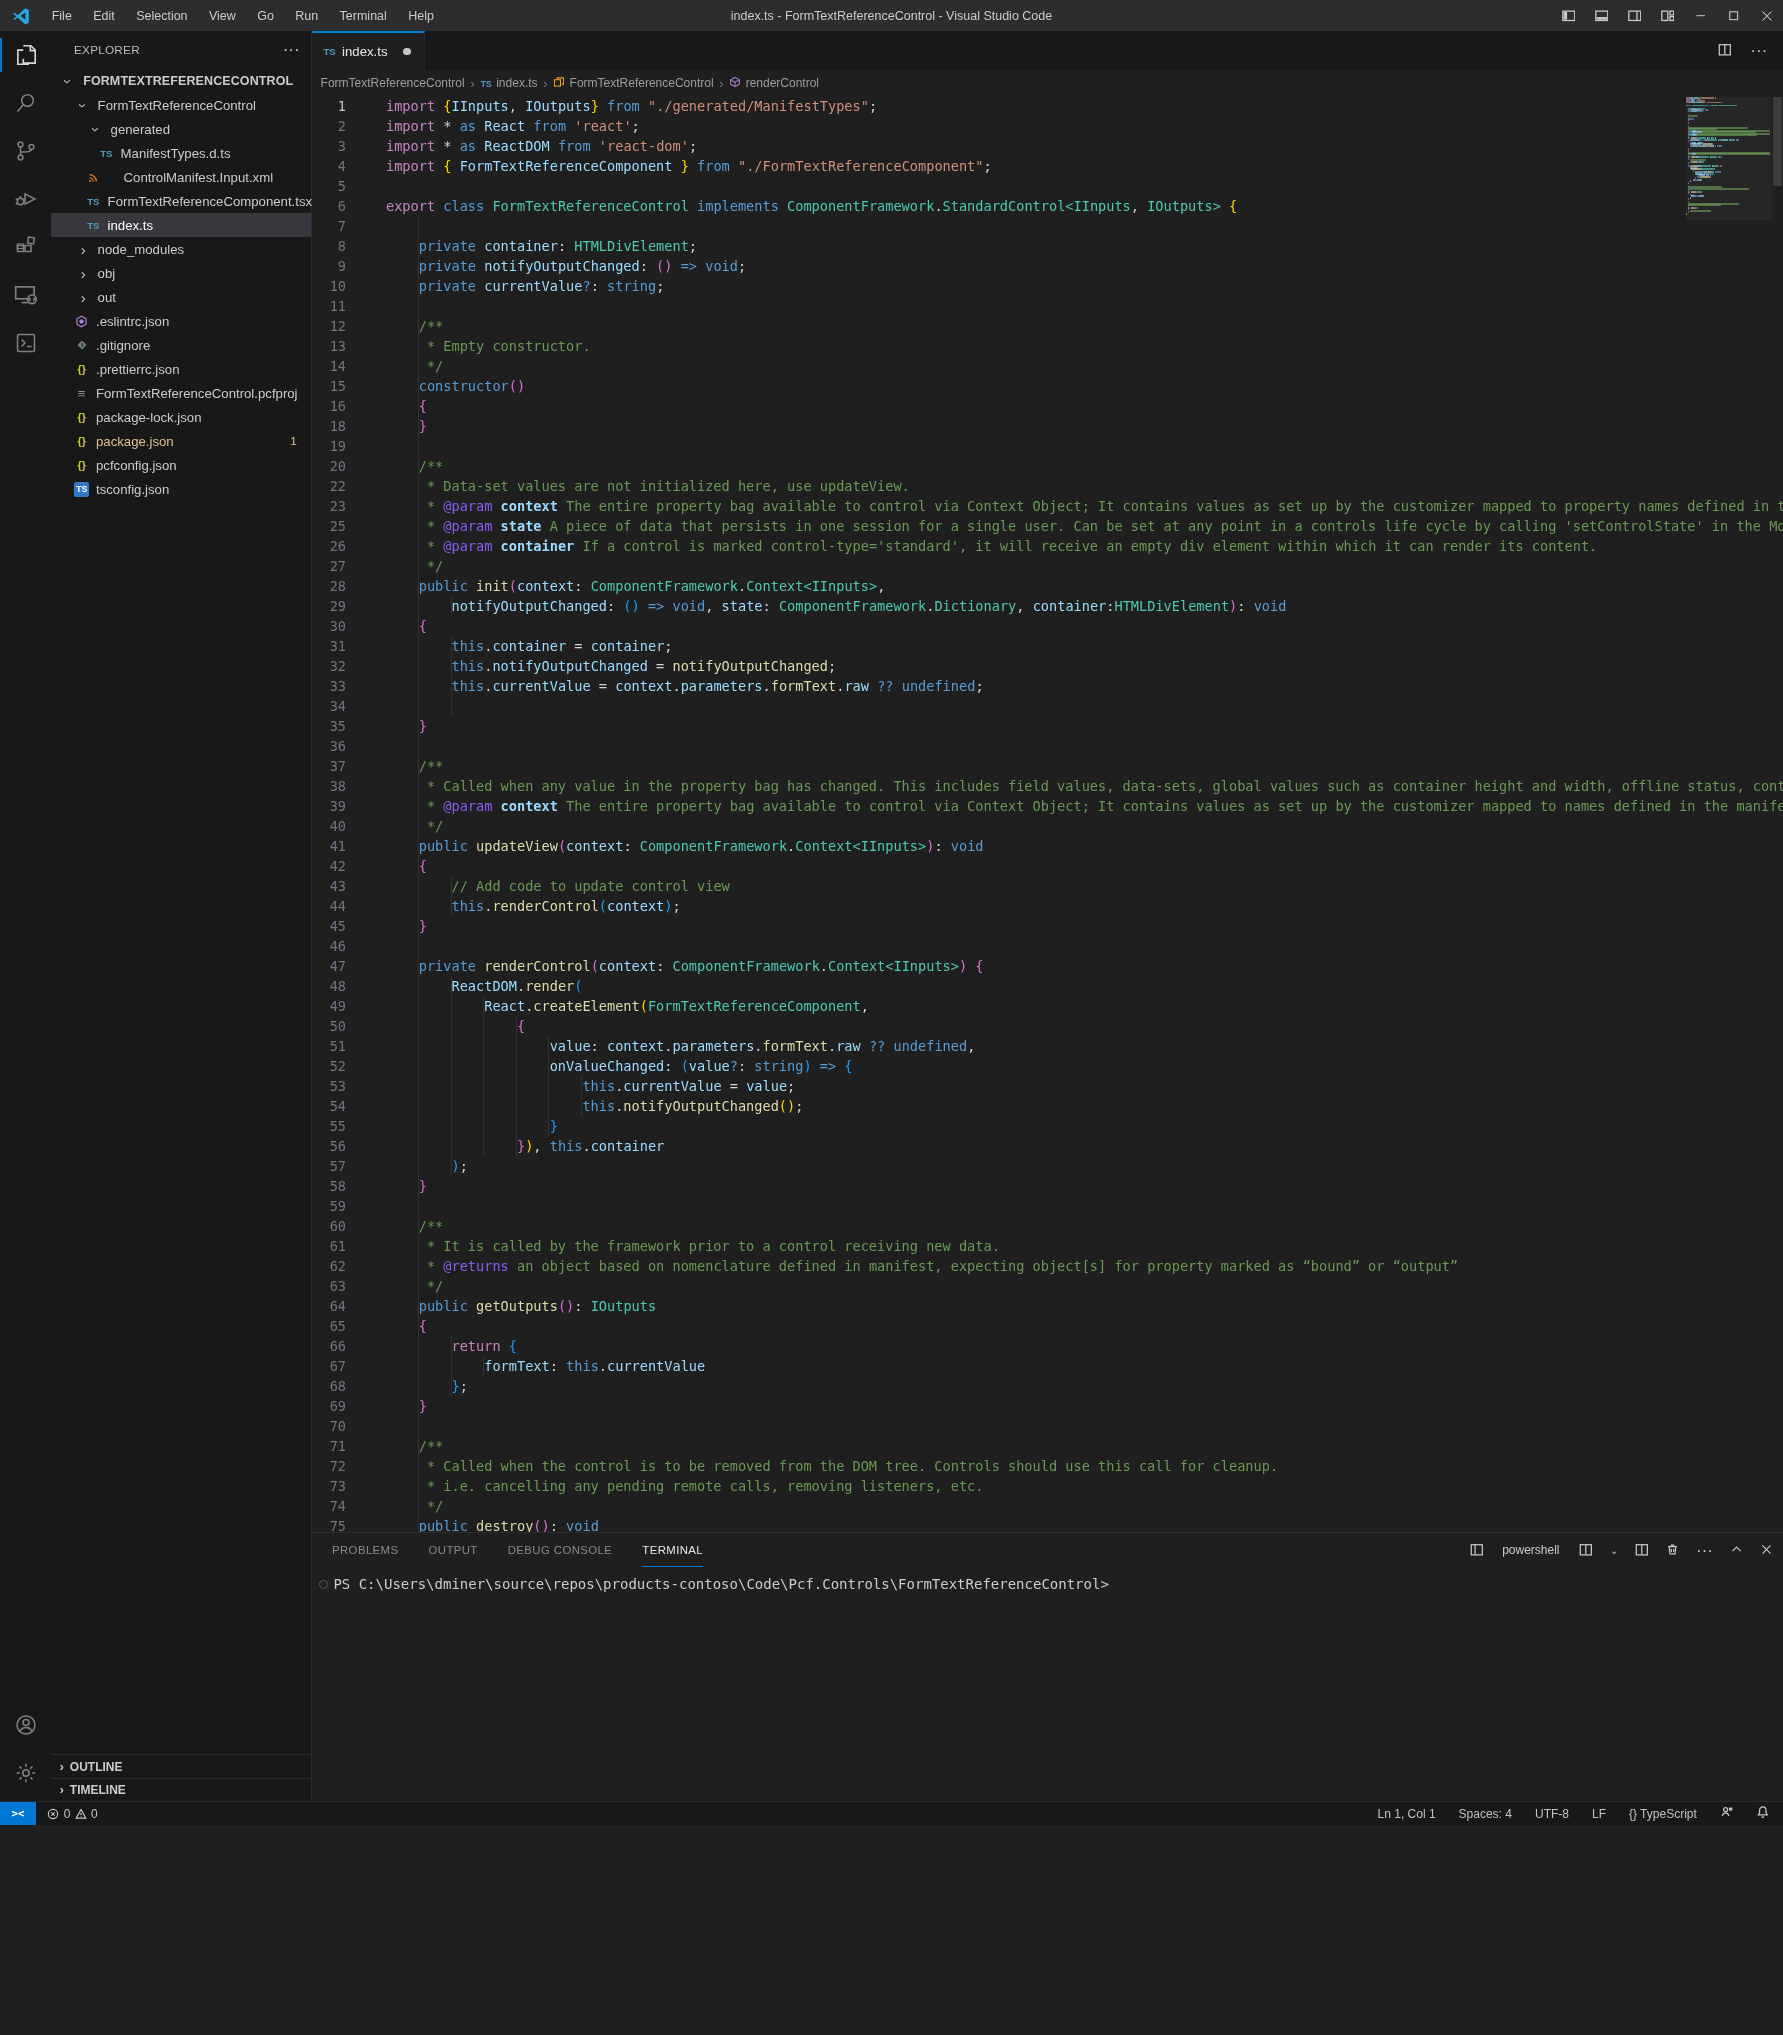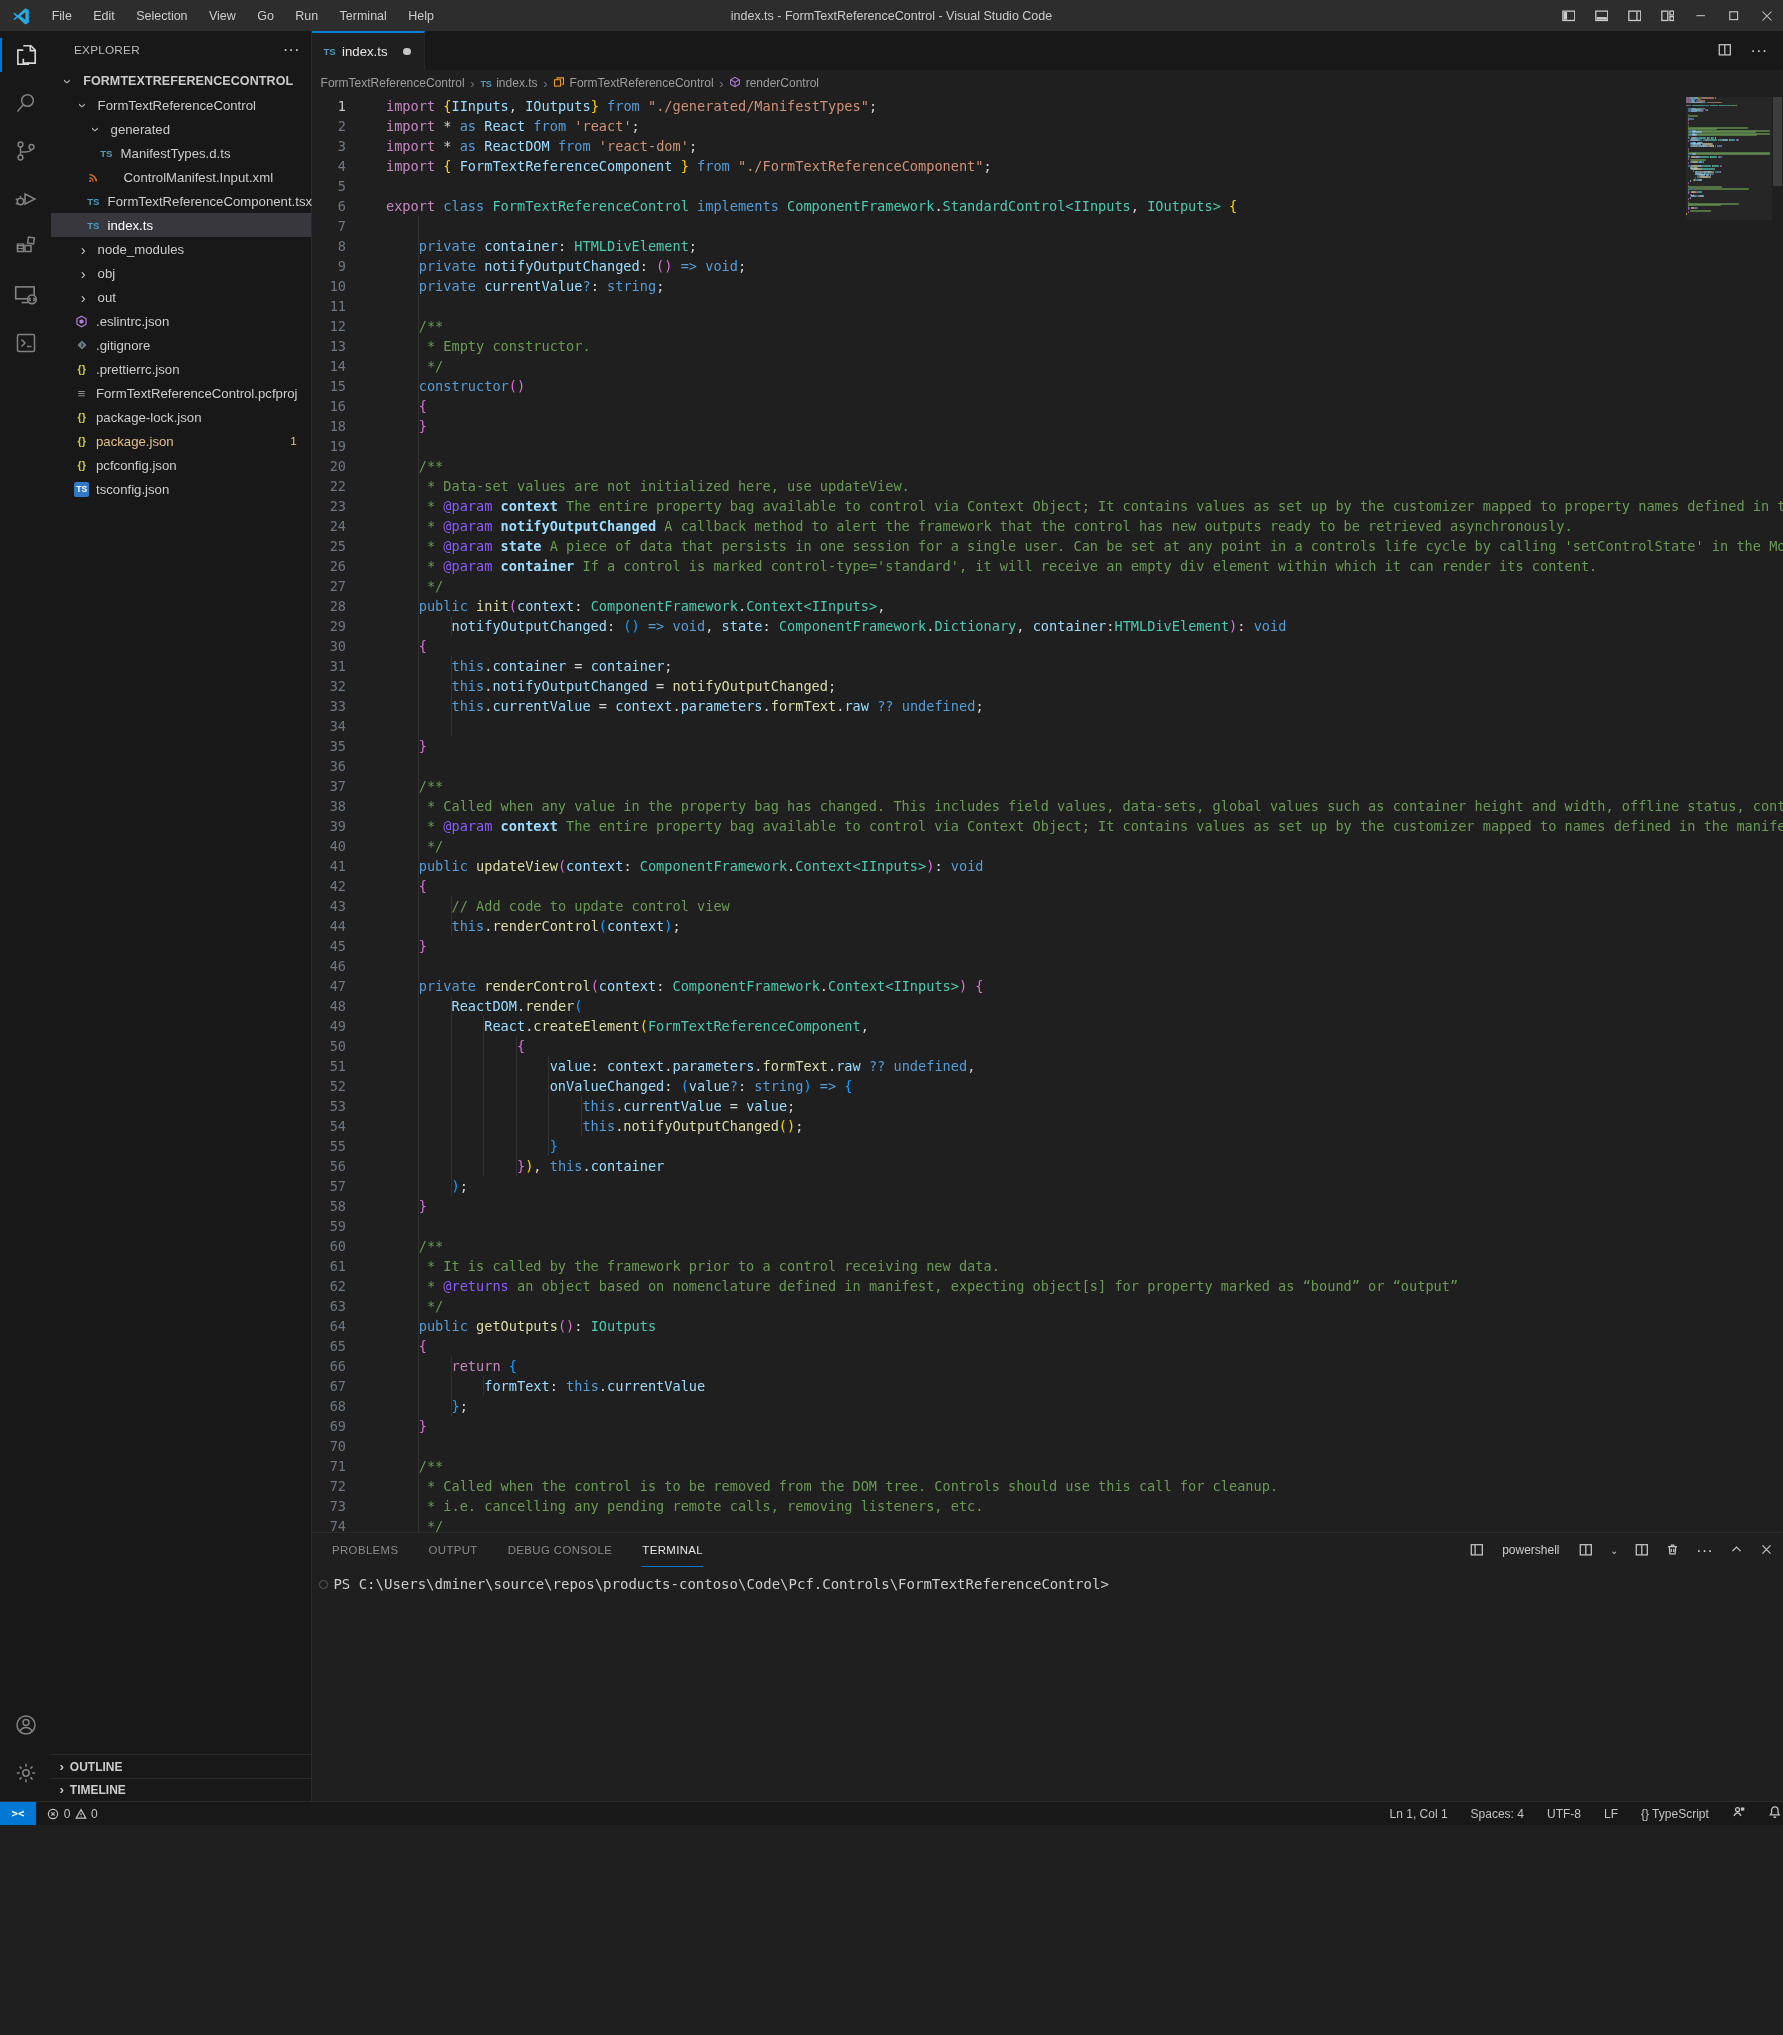--- a/index.html
+++ b/index.html
@@ -85,21 +85,21 @@
   .panel-actions { margin-left:auto; display:flex; align-items:center; gap:17px; color:#c5c5c5; }
   .shell-label { font-size:12px; color:#cccccc; margin:0 2.9px 0 1.4px; }
   .terminal-body { padding:8.6px 0 0 7.1px; font-family:"DejaVu Sans Mono","Liberation Mono",monospace; font-size:14px; color:#cccccc; display:flex; align-items:flex-start; }
   .term-circle { width:8.6px; height:8.6px; border:1.1px solid #585858; border-radius:50%; margin:4.3px 5.7px 0 0; flex:none; }
 
   
   .statusbar { height:23.6px; background:#181818; border-top:0.7px solid #2b2b2b; display:flex; align-items:center; font-size:12px; color:#c3c3c3; flex:none; }
   .sb-remote { width:36px; height:100%; background:#0078d4; color:#fff; display:flex; align-items:center; justify-content:center;
                font-family:"DejaVu Sans Mono","Liberation Mono",monospace; font-weight:bold; font-size:10.7px; flex:none; }
   .sb-problems { display:flex; align-items:center; gap:4.3px; padding:0 11.4px; }
-  .sb-right { margin-left:auto; display:flex; align-items:center; gap:23px; padding-right:1px; }
+  .sb-right { margin-left:auto; display:flex; align-items:center; gap:23px; padding-right:13px; }
   .sb-item { white-space:nowrap; }
   svg.oline { stroke:currentColor; fill:none; stroke-width:1.5; }
 </style>
 </head>
 <body>
 
 <div class="window">
 
   <div class="titlebar">
     <div class="tb-logo">
@@ -431,21 +431,20 @@
             <div class="cl"><span class="ln">12</span><span class="guide" style="left: 106px;"></span><span class="tk-cm">    /**</span></div>
             <div class="cl"><span class="ln">13</span><span class="guide" style="left: 106px;"></span><span class="tk-cm">     * Empty constructor.</span></div>
             <div class="cl"><span class="ln">14</span><span class="guide" style="left: 106px;"></span><span class="tk-cm">     */</span></div>
             <div class="cl"><span class="ln">15</span><span class="guide" style="left: 106px;"></span><span class="tk-pl">    </span><span class="tk-kb">constructor</span><span class="tk-b2">()</span></div>
             <div class="cl"><span class="ln">16</span><span class="guide" style="left: 106px;"></span><span class="tk-pl">    </span><span class="tk-b2">{</span></div>
             <div class="cl"><span class="ln">18</span><span class="guide" style="left: 106px;"></span><span class="tk-pl">    </span><span class="tk-b2">}</span></div>
             <div class="cl"><span class="ln">19</span><span class="guide" style="left: 106px;"></span></div>
             <div class="cl"><span class="ln">20</span><span class="guide" style="left: 106px;"></span><span class="tk-cm">    /**</span></div>
             <div class="cl"><span class="ln">22</span><span class="guide" style="left: 106px;"></span><span class="tk-cm">     * Data-set values are not initialized here, use updateView.</span></div>
             <div class="cl"><span class="ln">23</span><span class="guide" style="left: 106px;"></span><span class="tk-cm">     * </span><span class="tk-cd">@param</span><span class="tk-cm"> </span><span class="tk-cp">context</span><span class="tk-cm"> The entire property bag available to control via Context Object; It contains values as set up by the customizer mapped to property names defined in the manifest, as well as utility functions.</span></div>
-            <div class="cl"><span class="ln">24</span><span class="guide" style="left: 106px;"></span><span class="tk-cm">     * </span><span class="tk-cd">@param</span><span class="tk-cm"> </span><span class="tk-cp">notifyOutputChanged</span><span class="tk-cm"> A callback method to alert the framework that the control has new outputs ready to be retrieved asynchronously.</span></div>
             <div class="cl"><span class="ln">25</span><span class="guide" style="left: 106px;"></span><span class="tk-cm">     * </span><span class="tk-cd">@param</span><span class="tk-cm"> </span><span class="tk-cp">state</span><span class="tk-cm"> A piece of data that persists in one session for a single user. Can be set at any point in a controls life cycle by calling 'setControlState' in the Mode interface.</span></div>
             <div class="cl"><span class="ln">26</span><span class="guide" style="left: 106px;"></span><span class="tk-cm">     * </span><span class="tk-cd">@param</span><span class="tk-cm"> </span><span class="tk-cp">container</span><span class="tk-cm"> If a control is marked control-type='standard', it will receive an empty div element within which it can render its content.</span></div>
             <div class="cl"><span class="ln">27</span><span class="guide" style="left: 106px;"></span><span class="tk-cm">     */</span></div>
             <div class="cl"><span class="ln">28</span><span class="guide" style="left: 106px;"></span><span class="tk-pl">    </span><span class="tk-kb">public</span><span class="tk-pl"> </span><span class="tk-fn">init</span><span class="tk-b2">(</span><span class="tk-vb">context</span><span class="tk-pl">: </span><span class="tk-ty">ComponentFramework</span><span class="tk-pl">.</span><span class="tk-ty">Context</span><span class="tk-ty">&lt;</span><span class="tk-ty">IInputs</span><span class="tk-ty">&gt;</span><span class="tk-pl">,</span></div>
             <div class="cl"><span class="ln">29</span><span class="guide" style="left: 106px;"></span><span class="guide" style="left: 139px;"></span><span class="tk-pl">        </span><span class="tk-vb">notifyOutputChanged</span><span class="tk-pl">: </span><span class="tk-b3">()</span><span class="tk-pl"> </span><span class="tk-kb">=&gt;</span><span class="tk-pl"> </span><span class="tk-kb">void</span><span class="tk-pl">, </span><span class="tk-vb">state</span><span class="tk-pl">: </span><span class="tk-ty">ComponentFramework</span><span class="tk-pl">.</span><span class="tk-ty">Dictionary</span><span class="tk-pl">, </span><span class="tk-vb">container</span><span class="tk-pl">:</span><span class="tk-ty">HTMLDivElement</span><span class="tk-b2">)</span><span class="tk-pl">: </span><span class="tk-kb">void</span></div>
             <div class="cl"><span class="ln">30</span><span class="guide" style="left: 106px;"></span><span class="tk-pl">    </span><span class="tk-b2">{</span></div>
             <div class="cl"><span class="ln">31</span><span class="guide" style="left: 106px;"></span><span class="guide" style="left: 139px;"></span><span class="tk-pl">        </span><span class="tk-kb">this</span><span class="tk-pl">.</span><span class="tk-vb">container</span><span class="tk-pl"> = </span><span class="tk-vb">container</span><span class="tk-pl">;</span></div>
             <div class="cl"><span class="ln">32</span><span class="guide" style="left: 106px;"></span><span class="guide" style="left: 139px;"></span><span class="tk-pl">        </span><span class="tk-kb">this</span><span class="tk-pl">.</span><span class="tk-vb">notifyOutputChanged</span><span class="tk-pl"> = </span><span class="tk-fn">notifyOutputChanged</span><span class="tk-pl">;</span></div>
             <div class="cl"><span class="ln">33</span><span class="guide" style="left: 106px;"></span><span class="guide" style="left: 139px;"></span><span class="tk-pl">        </span><span class="tk-kb">this</span><span class="tk-pl">.</span><span class="tk-vb">currentValue</span><span class="tk-pl"> = </span><span class="tk-vb">context</span><span class="tk-pl">.</span><span class="tk-vb">parameters</span><span class="tk-pl">.</span><span class="tk-fn">formText</span><span class="tk-pl">.</span><span class="tk-vb">raw</span><span class="tk-pl"> </span><span class="tk-kb">??</span><span class="tk-pl"> </span><span class="tk-kb">undefined</span><span class="tk-pl">;</span></div>
             <div class="cl"><span class="ln">34</span><span class="guide" style="left: 106px;"></span><span class="guide" style="left: 139px;"></span></div>

